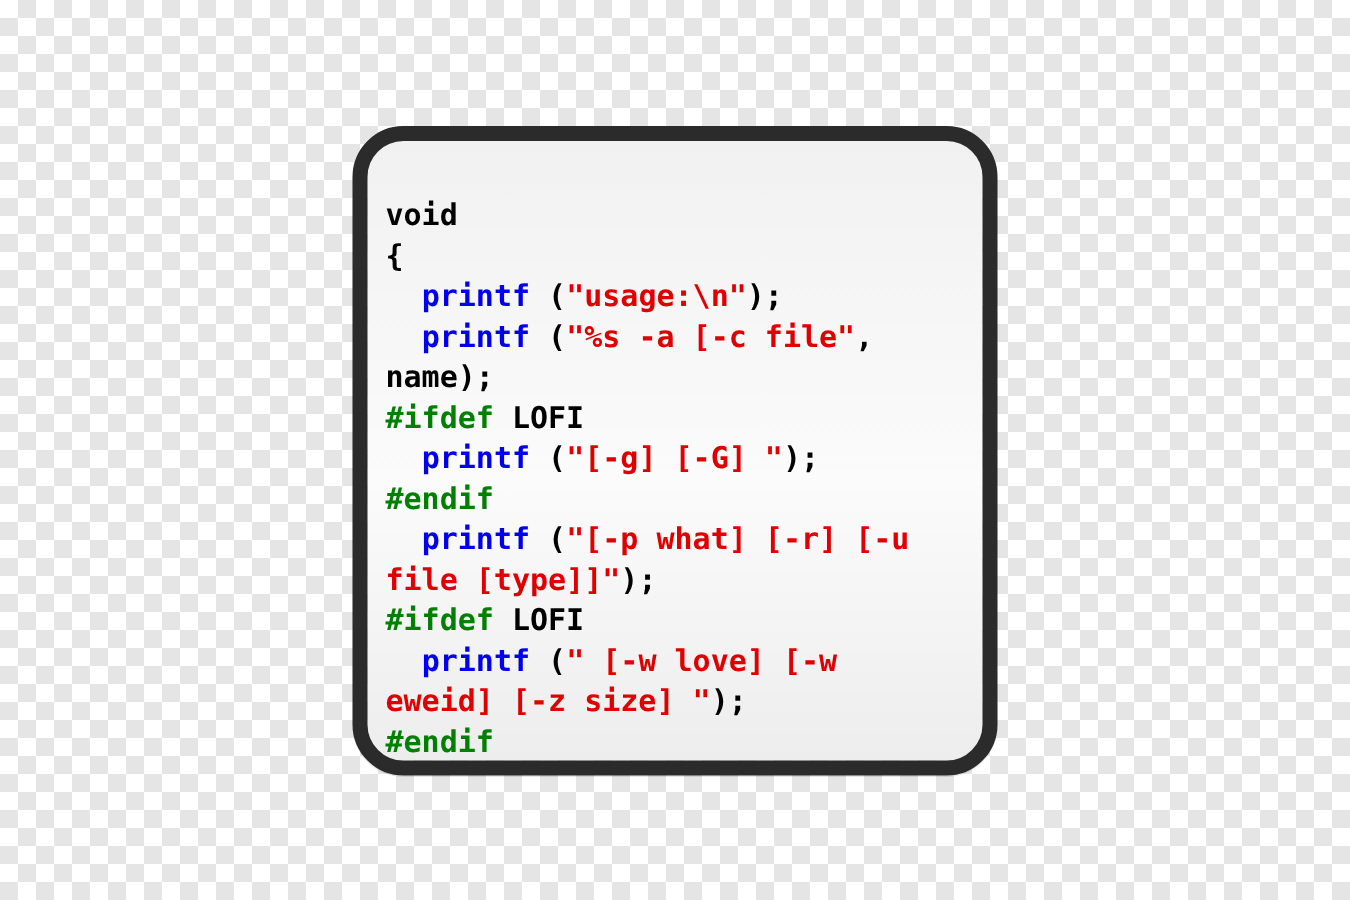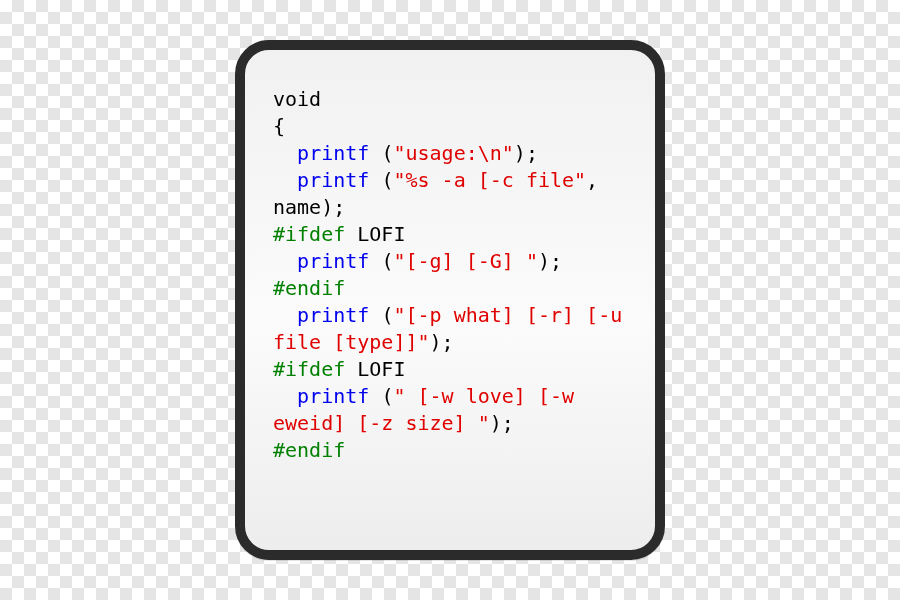--- a/index.html
+++ b/index.html
@@ -17,28 +17,29 @@
       linear-gradient(-45deg, transparent 75%, #e5e5e5 75%);
     background-size: 24px 24px;
     background-position: 0 0, 0 12px, 12px -12px, -12px 0;
     background-color: #ffffff;
     display: flex;
     align-items: center;
     justify-content: center;
   }
   .card {
     width: 430px;
-    height: 520px;
+    height: 433px;
     box-sizing: border-box;
     border: 10px solid #2b2b2b;
     border-radius: 34px;
     background: linear-gradient(to bottom, #f1f1f1 0%, #fbfbfb 55%, #ededed 100%);
     box-shadow: 0 1px 0 rgba(0,0,0,0.1);
-    padding: 36px 20px 20px 28px;
+    padding: 36px 20px 20px 12px;
     overflow: hidden;
+    font-weight: bold;
   }
   pre.code {
     margin: 0;
     font-family: "DejaVu Sans Mono", "Liberation Mono", Menlo, Consolas, monospace;
     font-size: 20px;
     line-height: 1.35;
     color: #000;
     white-space: pre-wrap;
     word-break: break-word;
   }

